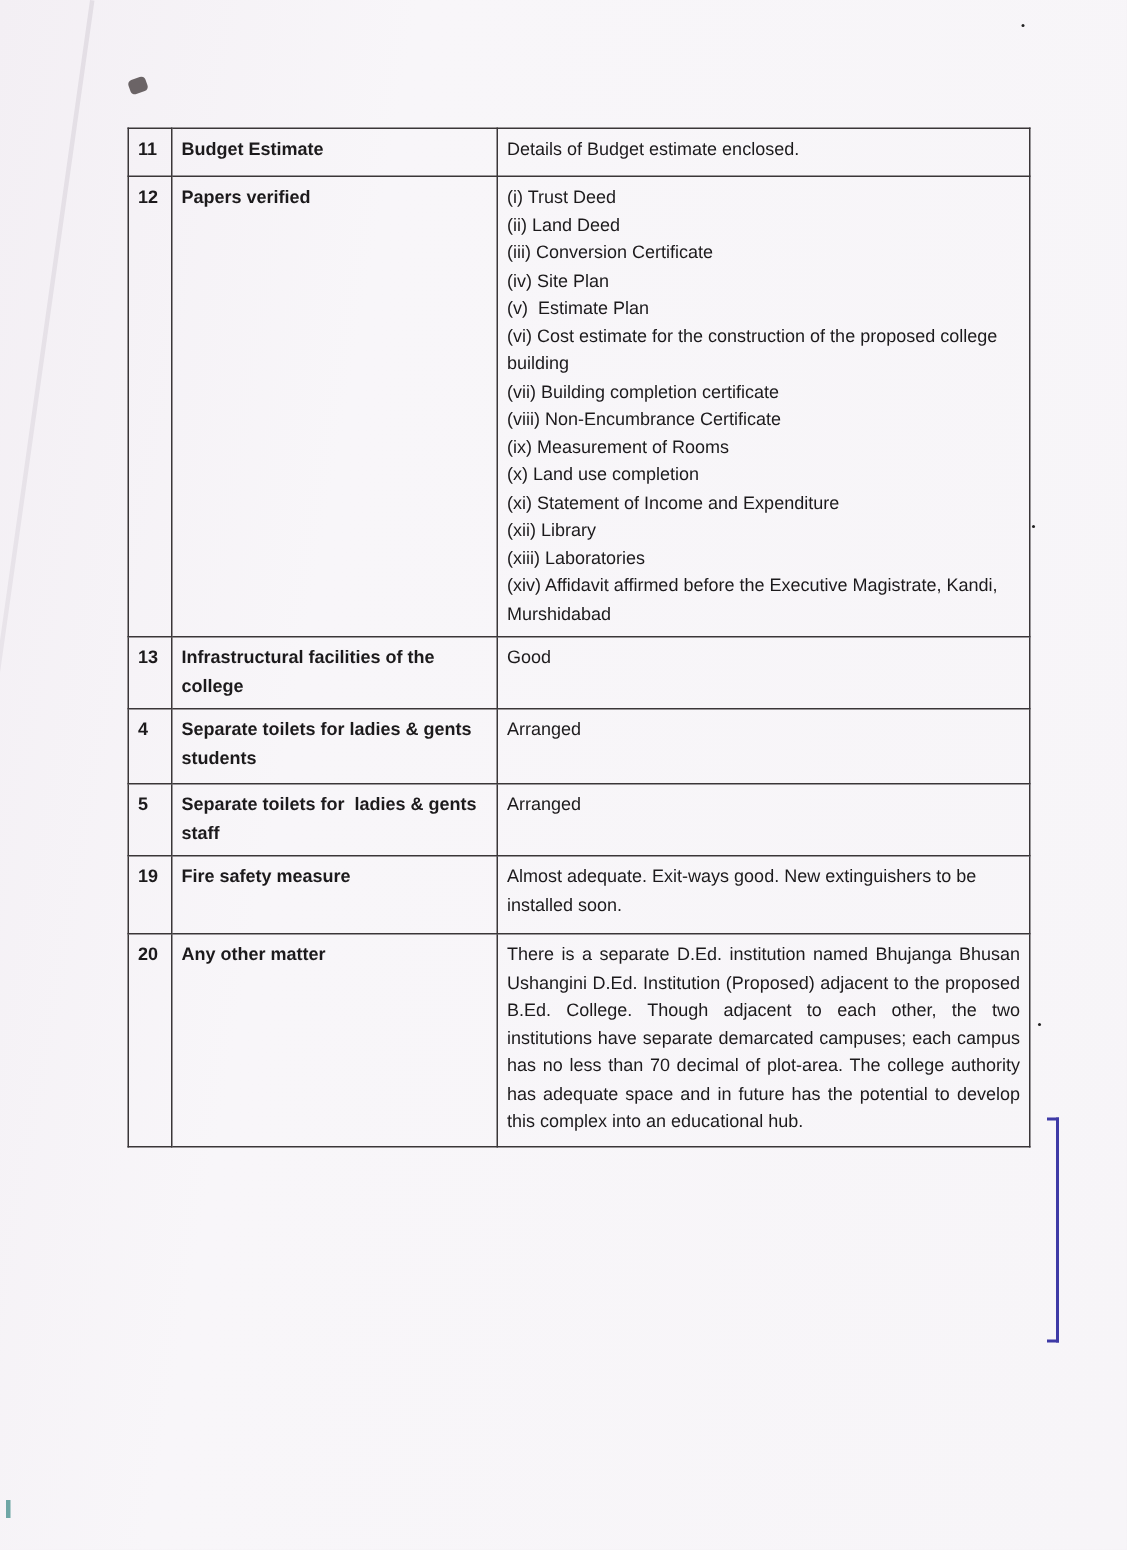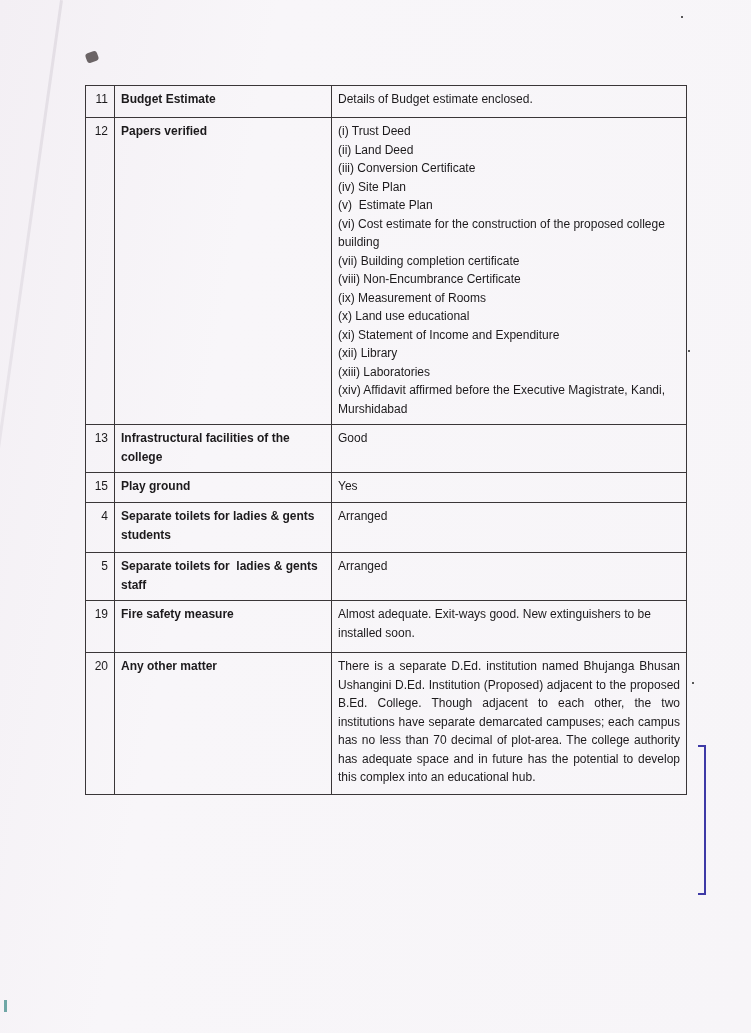--- a/index.html
+++ b/index.html
@@ -29,21 +29,21 @@
     width: 602px;
     font-size: 12px;
     color: #1c1a1c;
   }
   table.doc td {
     border: 1px solid #3a3638;
     vertical-align: top;
     padding: 4px 6px 6px 6px;
     line-height: 18.5px;
   }
-  td.num { width: 16px; font-weight: normal; text-align: right; }
+  td.num { width: 16px; font-weight: bold; text-align: left; }
   td.label { width: 204px; font-weight: bold; }
   td.value { }
   td.justify { text-align: justify; }
   .paper-item { display: block; }
   .bracket {
     position: absolute; left: 696px; top: 745px; width: 8px; height: 150px;
     border-right: 2px solid #3e3aa6;
   }
   .bracket:before, .bracket:after {
     content: ""; position: absolute; right: -2px; width: 8px; height: 2px; background: #3e3aa6;
@@ -73,36 +73,31 @@
       <td class="value">
         <span class="paper-item">(i) Trust Deed</span>
         <span class="paper-item">(ii) Land Deed</span>
         <span class="paper-item">(iii) Conversion Certificate</span>
         <span class="paper-item">(iv) Site Plan</span>
         <span class="paper-item" style="white-space:pre">(v)  Estimate Plan</span>
         <span class="paper-item">(vi) Cost estimate for the construction of the proposed college building</span>
         <span class="paper-item">(vii) Building completion certificate</span>
         <span class="paper-item">(viii) Non-Encumbrance Certificate</span>
         <span class="paper-item">(ix) Measurement of Rooms</span>
-        <span class="paper-item">(x) Land use educational</span>
+        <span class="paper-item">(x) Land use completion</span>
         <span class="paper-item">(xi) Statement of Income and Expenditure</span>
         <span class="paper-item">(xii) Library</span>
         <span class="paper-item">(xiii) Laboratories</span>
         <span class="paper-item">(xiv) Affidavit affirmed before the Executive Magistrate, Kandi, Murshidabad</span>
       </td>
     </tr>
     <tr style="height:48px">
       <td class="num">13</td>
       <td class="label">Infrastructural facilities of the college</td>
       <td class="value">Good</td>
-    </tr>
-    <tr style="height:30px">
-      <td class="num">15</td>
-      <td class="label">Play ground</td>
-      <td class="value">Yes</td>
     </tr>
     <tr style="height:50px">
       <td class="num">4</td>
       <td class="label">Separate toilets for ladies &amp; gents students</td>
       <td class="value">Arranged</td>
     </tr>
     <tr style="height:48px">
       <td class="num">5</td>
       <td class="label" style="white-space:pre-wrap">Separate toilets for  ladies &amp; gents staff</td>
       <td class="value">Arranged</td>

